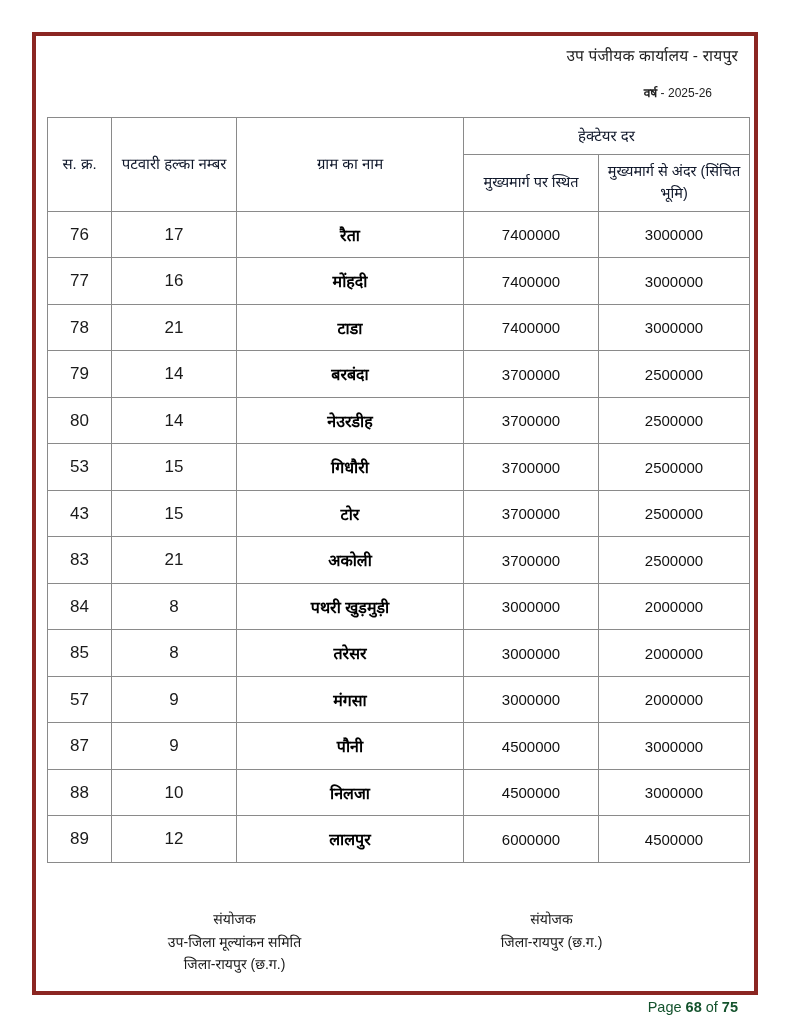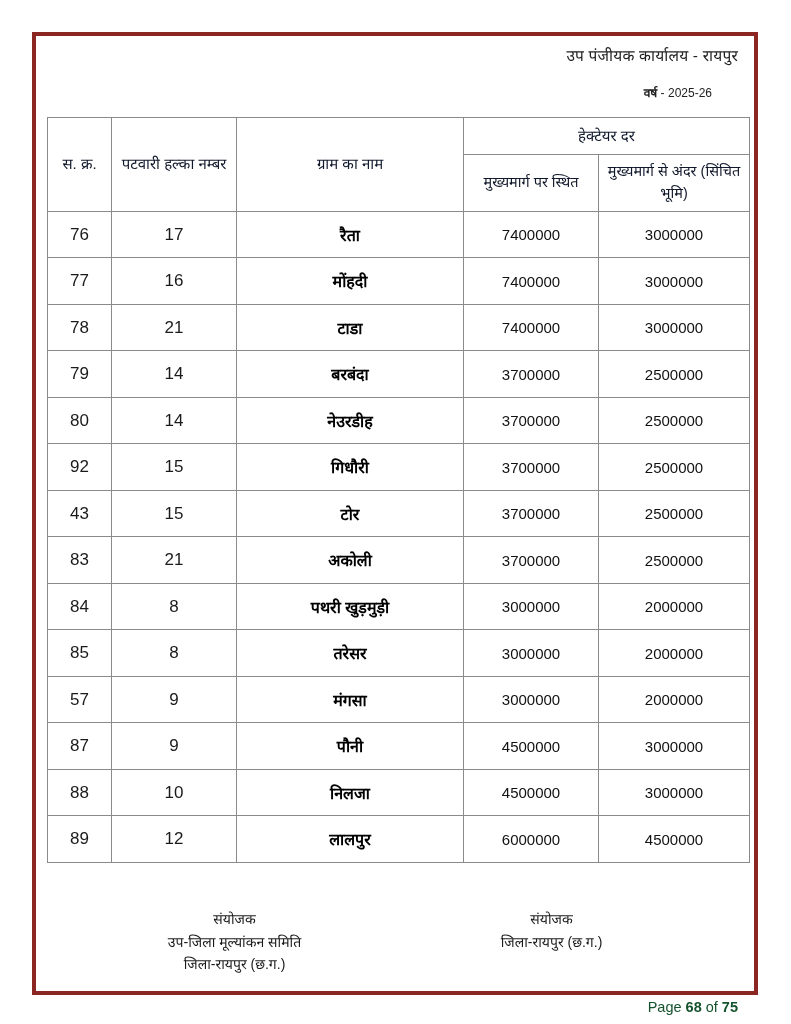--- a/index.html
+++ b/index.html
@@ -215,21 +215,21 @@
               <td class="rate">2500000</td>
             </tr>
             <tr>
               <td class="sno">80</td>
               <td class="halka">14</td>
               <td class="village">नेउरडीह</td>
               <td class="rate">3700000</td>
               <td class="rate">2500000</td>
             </tr>
             <tr>
-              <td class="sno">92</td>
+              <td class="sno">53</td>
               <td class="halka">15</td>
               <td class="village">गिधौरी</td>
               <td class="rate">3700000</td>
               <td class="rate">2500000</td>
             </tr>
             <tr>
               <td class="sno">43</td>
               <td class="halka">15</td>
               <td class="village">टोर</td>
               <td class="rate">3700000</td>

